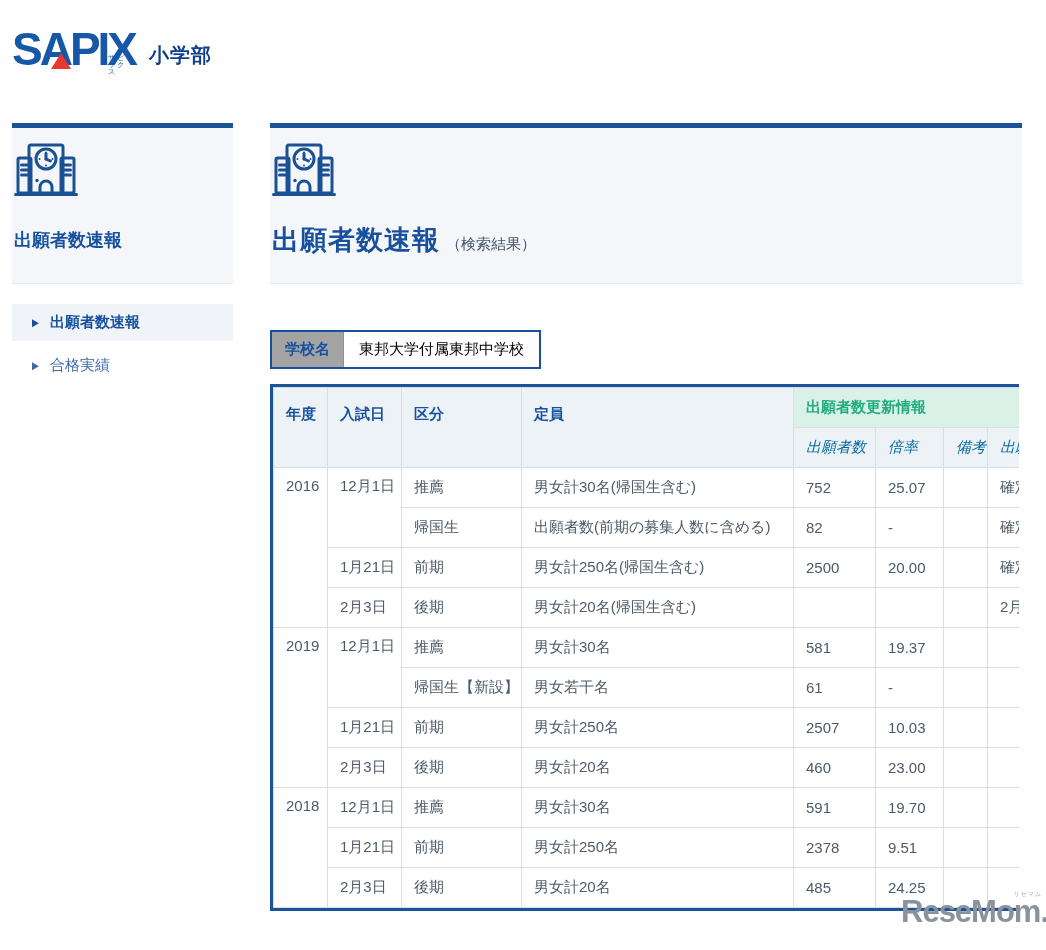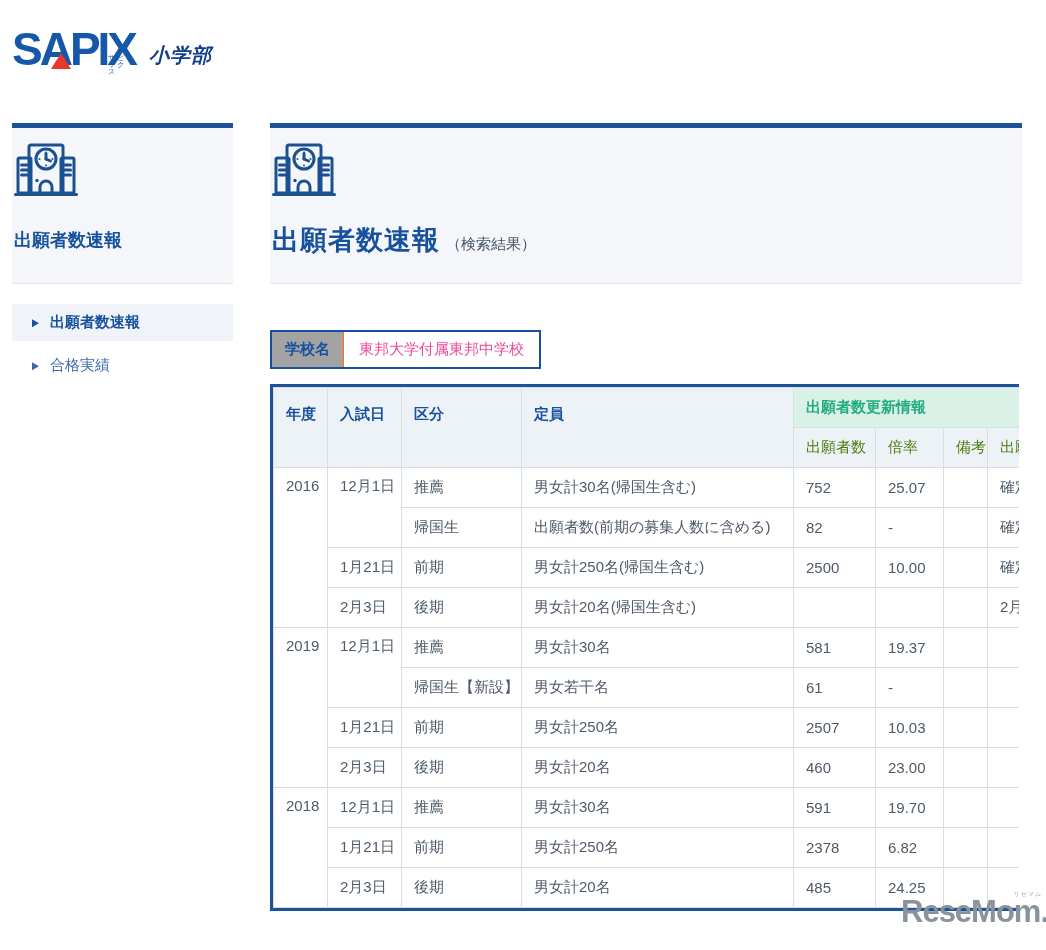--- a/index.html
+++ b/index.html
@@ -5,21 +5,21 @@
   html,body{margin:0;padding:0;background:#fff;}
   body{font-family:"Liberation Sans","DejaVu Sans",sans-serif;}
   .page{position:relative;width:1046px;height:950px;overflow:hidden;background:#fff;}
 
   
   .logo{position:absolute;left:12px;top:26px;display:flex;align-items:flex-end;cursor:pointer;}
   .brand{position:relative;font-weight:bold;font-size:46px;line-height:1;color:#1757a8;letter-spacing:-3px;font-family:"Liberation Sans",sans-serif;}
   .brand .tri{position:absolute;left:39px;bottom:3px;width:0;height:0;
     border-left:10px solid transparent;border-right:10px solid transparent;border-bottom:16px solid #e8382d;}
   .brand .katakana{position:absolute;left:96px;bottom:-3px;font-size:7px;font-weight:normal;letter-spacing:2px;color:#1757a8;}
-  .division{font-weight:bold;font-size:20px;color:#123f8c;margin-left:14px;margin-bottom:3px;letter-spacing:1px;font-style:italic;}
+  .division{font-weight:bold;font-size:20px;color:#123f8c;margin-left:14px;margin-bottom:3px;letter-spacing:1px;}
 
   
   .sidebar{position:absolute;left:12px;top:123px;width:221px;}
   .main{position:absolute;left:270px;top:123px;width:752px;}
   .topbar{height:5px;background:#1b5299;}
 
   .head-block{background:#f4f6f9;border-bottom:1px solid #e4e8ed;}
   .side-head{padding:14px 0 20px 2px;height:121px;box-sizing:content-box;}
   .main-head{padding:14px 0 20px 2px;height:121px;}
   .head-title{margin-top:26px;font-size:18px;font-weight:bold;color:#17519e;}
@@ -30,34 +30,34 @@
   
   .menu{margin-top:20px;}
   .menu-item{display:flex;align-items:center;gap:11px;padding:9px 6px 9px 20px;font-size:15px;margin-bottom:6px;cursor:pointer;}
   .menu-item .arrow{font-size:9px;transform:scaleY(1.15);}
   .menu-item.active{background:#f0f3f8;font-weight:bold;color:#17519e;}
   .menu-item.normal{color:#3f68ab;}
 
   
   .school-box{margin-top:46px;display:inline-flex;border:2px solid #17519e;background:#fff;}
   .school-label{background:#a3a3a3;padding:8px 13px;font-size:15px;font-weight:bold;color:#17519e;border-right:1px solid #f97316;white-space:nowrap;}
-  .school-value{padding:8px 15px;font-size:15px;color:#ec4899;white-space:nowrap;}
+  .school-value{padding:8px 15px;font-size:15px;color:#000000;white-space:nowrap;}
 
   .updated{margin-top:29px;font-size:15px;color:#46536b;}
 
   
   .table-wrap{margin-top:15px;border:3px solid #1b5299;border-right:none;overflow:hidden;width:749px;box-sizing:border-box;}
   table{table-layout:fixed;border-collapse:collapse;width:854px;font-size:15px;}
   col.c-year{width:54px;} col.c-date{width:74px;} col.c-div{width:120px;} col.c-cap{width:272px;}
   col.c-app{width:82px;} col.c-ratio{width:68px;} col.c-note{width:44px;} col.c-status{width:140px;}
   th,td{border:1px solid #d9dee4;text-align:left;font-weight:normal;padding:9px 12px;white-space:nowrap;overflow:hidden;}
   thead th{background:#edf2f7;color:#17519e;font-weight:bold;height:21px;}
   th.h-span{vertical-align:top;padding-top:17px;}
   th.h-group{background:#d9f1e6;color:#22ac80;}
-  th.h-sub{color:#4d7c0f;font-weight:normal;}
+  th.h-sub{color:#0369a1;font-weight:normal;font-style:italic;}
   tbody td{color:#4e5a68;height:21px;vertical-align:middle;}
   tbody td[rowspan]{vertical-align:top;}
 
   
   .watermark{position:absolute;left:901px;top:896px;font-weight:bold;font-size:31px;color:#8a929d;letter-spacing:-1px;line-height:1;z-index:5;}
   .watermark .ruby{position:absolute;right:6px;top:-5px;font-size:6px;font-weight:normal;letter-spacing:1px;color:#9aa1ab;}
 </style>
 </head>
 <body>
 
@@ -194,21 +194,21 @@
               <td class="col-app">82</td>
               <td class="col-ratio">-</td>
               <td class="col-note"></td>
               <td class="col-status">確定</td>
             </tr>
             <tr>
               <td class="col-date">1月21日</td>
               <td class="col-div">前期</td>
               <td class="col-cap">男女計250名(帰国生含む)</td>
               <td class="col-app">2500</td>
-              <td class="col-ratio">10.00</td>
+              <td class="col-ratio">20.00</td>
               <td class="col-note"></td>
               <td class="col-status">確定</td>
             </tr>
             <tr>
               <td class="col-date">2月3日</td>
               <td class="col-div">後期</td>
               <td class="col-cap">男女計20名(帰国生含む)</td>
               <td class="col-app"></td>
               <td class="col-ratio"></td>
               <td class="col-note"></td>
@@ -258,21 +258,21 @@
               <td class="col-app">591</td>
               <td class="col-ratio">19.70</td>
               <td class="col-note"></td>
               <td class="col-status"></td>
             </tr>
             <tr>
               <td class="col-date">1月21日</td>
               <td class="col-div">前期</td>
               <td class="col-cap">男女計250名</td>
               <td class="col-app">2378</td>
-              <td class="col-ratio">6.82</td>
+              <td class="col-ratio">9.51</td>
               <td class="col-note"></td>
               <td class="col-status"></td>
             </tr>
             <tr>
               <td class="col-date">2月3日</td>
               <td class="col-div">後期</td>
               <td class="col-cap">男女計20名</td>
               <td class="col-app">485</td>
               <td class="col-ratio">24.25</td>
               <td class="col-note"></td>

